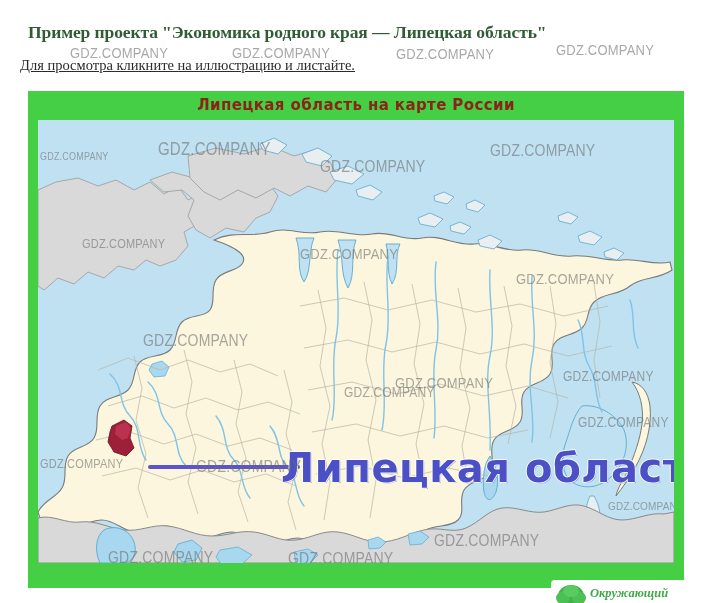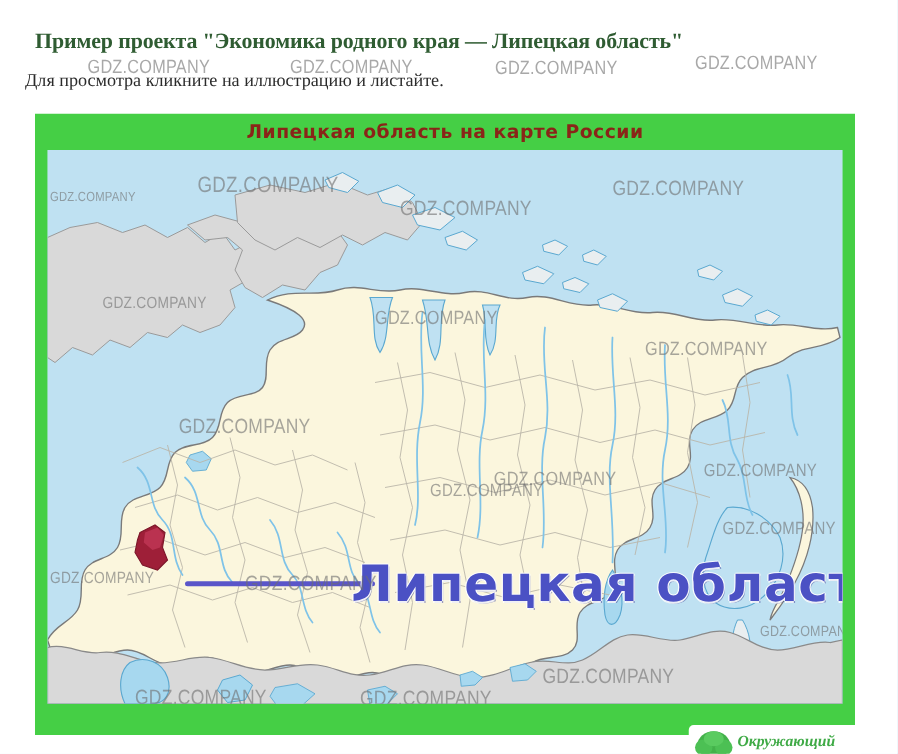--- a/index.html
+++ b/index.html
@@ -32,20 +32,21 @@
   }
   #page-subtitle {
     position: absolute;
     left: 20px;
     top: 56px;
     font-family: "Liberation Serif", serif;
     font-size: 14.5px;
     line-height: 18px;
     color: #2b2b2b;
     white-space: nowrap;
+    text-decoration: underline;
   }
 
   
   .wm {
     position: absolute;
     font-family: "Liberation Sans", sans-serif;
     color: rgba(110,110,110,0.60);
     white-space: nowrap;
     letter-spacing: 0.2px;
     transform: scaleY(1.18);

